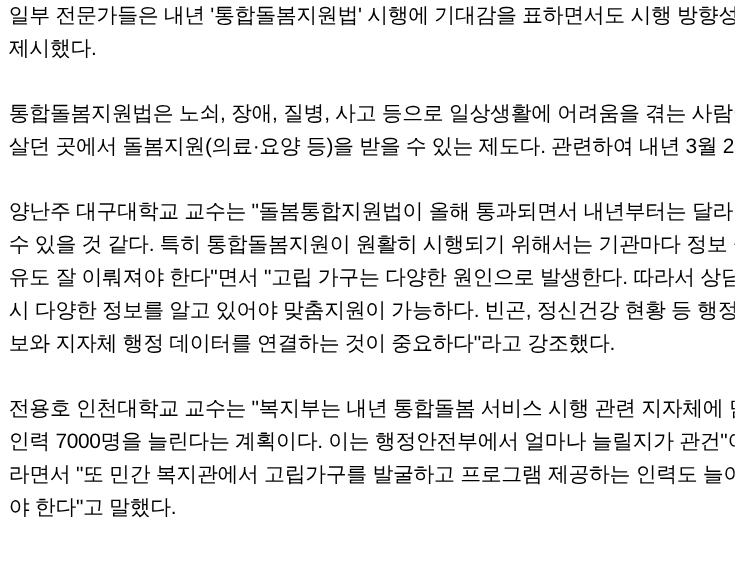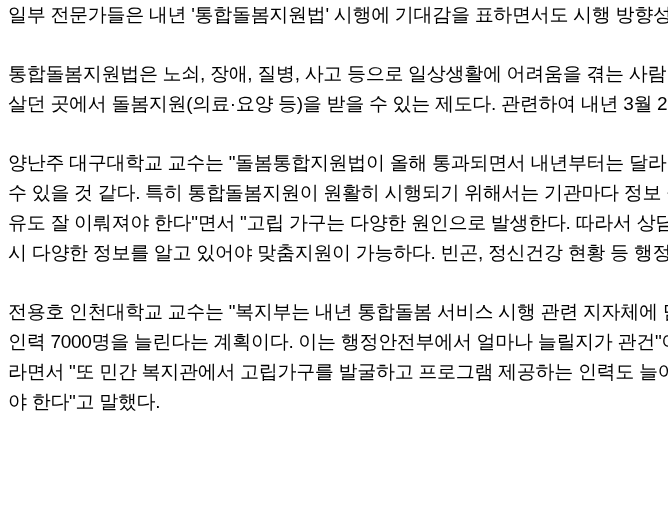--- a/index.html
+++ b/index.html
@@ -34,32 +34,34 @@
     white-space: nowrap;
   }
 </style>
 </head>
 <body>
 
 <main class="article-body">
 
   <p class="paragraph">
     <span class="line">일부 전문가들은 내년 '통합돌봄지원법' 시행에 기대감을 표하면서도 시행 방향성을</span>
+    <span class="line">제시했다.</span>
   </p>
 
   <p class="paragraph">
     <span class="line">통합돌봄지원법은 노쇠, 장애, 질병, 사고 등으로 일상생활에 어려움을 겪는 사람이</span>
     <span class="line">살던 곳에서 돌봄지원(의료·요양 등)을 받을 수 있는 제도다. 관련하여 내년 3월 27</span>
   </p>
 
   <p class="paragraph">
     <span class="line">양난주 대구대학교 교수는 "돌봄통합지원법이 올해 통과되면서 내년부터는 달라질</span>
     <span class="line">수 있을 것 같다. 특히 통합돌봄지원이 원활히 시행되기 위해서는 기관마다 정보 공</span>
     <span class="line">유도 잘 이뤄져야 한다"면서 "고립 가구는 다양한 원인으로 발생한다. 따라서 상담</span>
     <span class="line">시 다양한 정보를 알고 있어야 맞춤지원이 가능하다. 빈곤, 정신건강 현황 등 행정정</span>
+    <span class="line">보와 지자체 행정 데이터를 연결하는 것이 중요하다"라고 강조했다.</span>
   </p>
 
   <p class="paragraph">
     <span class="line">전용호 인천대학교 교수는 "복지부는 내년 통합돌봄 서비스 시행 관련 지자체에 담당</span>
     <span class="line">인력 7000명을 늘린다는 계획이다. 이는 행정안전부에서 얼마나 늘릴지가 관건"이</span>
     <span class="line">라면서 "또 민간 복지관에서 고립가구를 발굴하고 프로그램 제공하는 인력도 늘어나</span>
     <span class="line">야 한다"고 말했다.</span>
   </p>
 
 </main>

